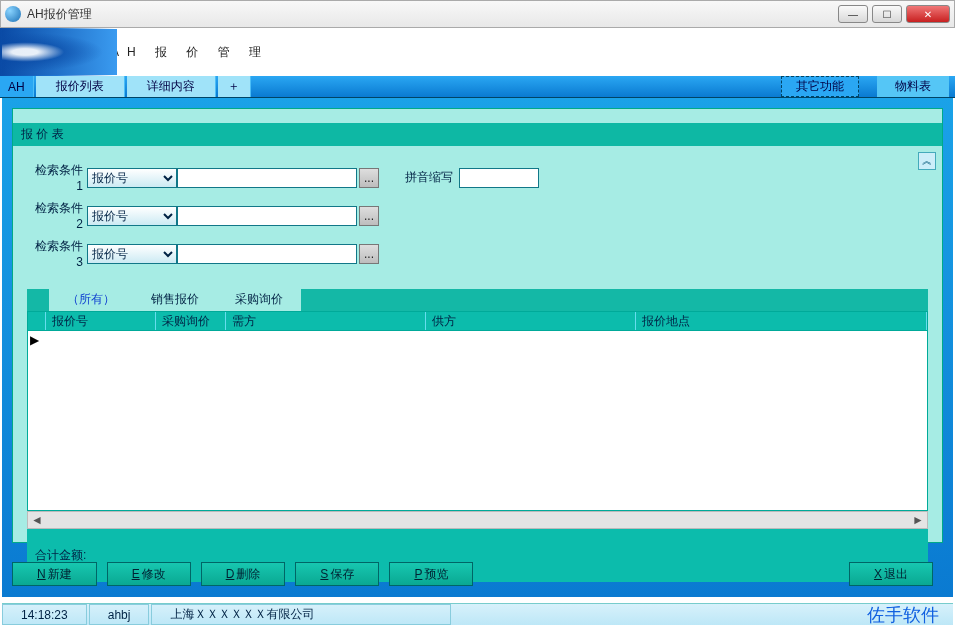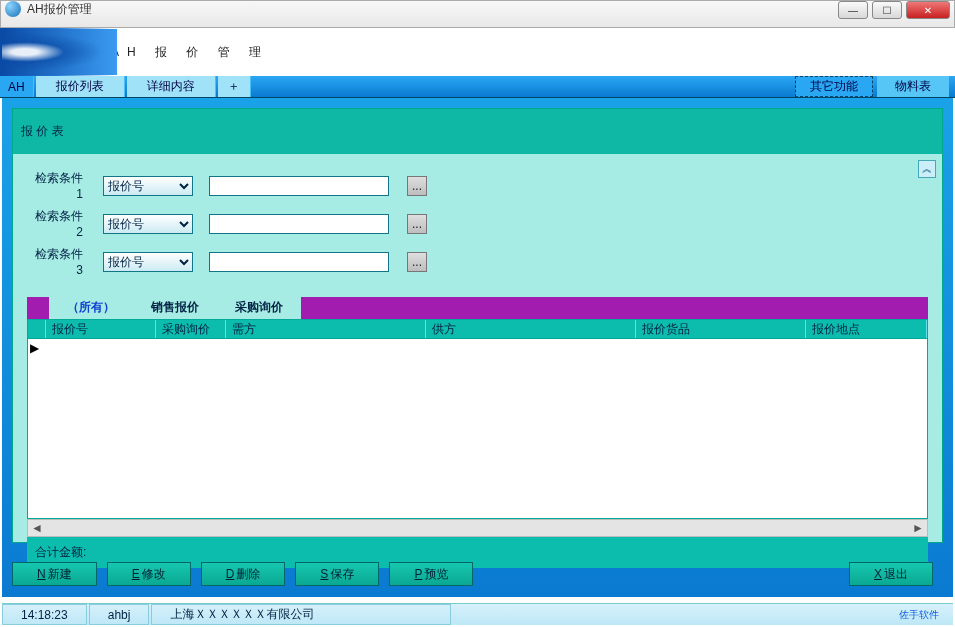--- a/index.html
+++ b/index.html
@@ -1,81 +1,81 @@
 <!DOCTYPE html>
 <html><head>
 <meta charset="utf-8">
 <style>
 * { box-sizing: border-box; margin: 0; padding: 0; font-family: "SimSun", "宋体", Arial, sans-serif; font-size: 12px; }
 body { background: #fff; width: 955px; height: 627px; overflow: hidden; }
 
 
-.titlebar { height: 28px; background: linear-gradient(to bottom, #f8f8f8, #e8e8e8); border: 1px solid #aaa; display: flex; align-items: flex-start; padding: 0 4px; }
+.titlebar { height: 28px; background: linear-gradient(to bottom, #f8f8f8, #e8e8e8); border: 1px solid #aaa; display: flex; align-items: center; padding: 0 4px; }
 .titlebar .icon { width: 16px; height: 16px; border-radius: 50%; background: radial-gradient(circle at 30% 30%, #8ad4ff, #1a6fb5); margin-right: 6px; }
 .titlebar .title { flex: 1; color: #333; }
 .winbtns { display: flex; gap: 4px; }
 .winbtn { width: 30px; height: 18px; border: 1px solid #888; border-radius: 3px; background: linear-gradient(#fafafa,#d8d8d8); display:flex; align-items:center; justify-content:center; color:#333; font-size:10px; cursor:pointer;}
 .winbtn.close { background: linear-gradient(#f07777,#c82020); color:#fff; width:44px; }
 
 
 .banner { height: 48px; background: linear-gradient(to right, #0a4aa5 0%, #1f79d7 6%, #ffffff 12%, #ffffff 100%); display:flex; align-items:center; padding-left: 111px; font-family: "SimSun", serif; font-size: 26px; letter-spacing: 8px; color:#222;}
 
 .banner-swirl{position:absolute; left:2px; top:29px; width:115px; height:46px; background: radial-gradient(ellipse at 20% 50%, rgba(255,255,255,0.9) 10%, rgba(10,74,165,0.6) 30%, transparent 60%), linear-gradient(to right,#0a4aa5,#3a9bf0);}
 
 
 .tabsrow { height: 22px; background: linear-gradient(#2aa7f3,#0a7ad1); display:flex; align-items:stretch; border-bottom:1px solid #046; }
 .tab { padding: 0 20px; display:flex; align-items:center; color:#004; border-right:1px solid #4cbef7; background:#a0e3f9; margin-right:2px; cursor:pointer;}
 .tab.small{padding:0 8px; background:#2aa7f3; color:#004;}
 .tab.plus{padding:0 10px;}
 .tabsrow .spacer{flex:1;}
-.tabbtn{padding:0 14px; display:flex; align-items:center; background:#2aa7f3; color:#004; border:1px dashed #046; margin-right:4px; cursor:pointer;}
+.tabbtn{padding:0 14px; display:flex; align-items:center; background:#2aa7f3; color:#004; border:1px dashed #046; margin-right:18px; cursor:pointer;}
 .tabbtn2{padding:0 18px; display:flex; align-items:center; background:#55c6f6; color:#004; margin-right:6px; cursor:pointer;}
 
 
 .stage { position:absolute; left:2px; top:98px; right:2px; bottom:30px; background: linear-gradient(#1aa2e8,#0a7ad1); padding:10px 10px 6px 10px;}
 .panel { width:100%; height: calc(100% - 48px); background:#a6ece4; border:1px solid #0a8; padding:0;}
-.panel-title{ background:#0eb8a4; color:#024; padding:14px 8px; font-weight:normal;}
+.panel-title{ background:#0eb8a4; color:#024; padding:3px 8px; font-weight:normal;margin-top:14px;}
 .panel-body{ padding:14px 14px 8px 14px; position:relative;}
 
-.search-row{ display:flex; align-items:center; margin-bottom:3px; gap:16px;}
+.search-row{ display:flex; align-items:center; margin-bottom:3px; gap:0;}
 .search-row label{ width:60px; text-align:right; color:#024; background:transparent; padding:2px 4px;}
 .combo{ display:flex; align-items:stretch;}
 .combo select{ width:90px; height:20px; background: linear-gradient(#fff,#cceaf3); border:1px solid #178; font-size:12px; color:#024;}
 .txt{ width:180px; height:20px; border:1px solid #178; background:#fff; padding:0 4px;}
 .dots{ width:20px; height:20px; background:#b9e; background:linear-gradient(#dedede,#bdbdbd); border:1px solid #777; margin-left:2px; display:flex;align-items:center;justify-content:center; cursor:pointer; color:#222;}
 .pinyin{ margin-left:26px; display:flex; align-items:center; gap:6px; color:#024;}
 .pinyin input{ width:80px; height:20px; border:1px solid #178;}
 
 .collapse-btn{ position:absolute; right:6px; top:6px; width:18px; height:18px; background:#cceef9; border:1px solid #4ab; display:flex;align-items:center;justify-content:center; color:#057; cursor:pointer; font-size:10px;}
 
-.subtabs{ margin-top:18px; height:22px; background:#a21caf; display:flex;font-weight:bold;}
+.subtabs{ margin-top:18px; height:22px; background:#14b8a6; display:flex;}
 .subtabs .pad{width:22px;}
 .subtab{ padding:2px 18px; background:#a6ece4; color:#024; cursor:pointer;}
 .subtab.active{ color:#1040d0;}
 .gridhead{ display:flex; background:#0cbcac; color:#fff; height:20px; align-items:stretch; border:1px solid #0a9;}
 .gridhead .rowhandle{width:18px; background:#0cbcac; border-right:1px solid #6de;}
 .gh{ padding:2px 6px; border-right:1px solid #6de; color:#024; display:flex; align-items:center;}
 .gridbody{ height:180px; background:#ffffff; border:1px solid #0a9; border-top:none; position:relative; overflow:hidden;}
 .rowmarker{ position:absolute; left:2px; top:2px; width:10px; height:12px; color:#000;}
 .hscroll{ height:18px; background:#e4e4e4; border:1px solid #bbb; display:flex; align-items:center;}
 .hscroll .lt, .hscroll .rt{ width:18px; text-align:center; color:#555; cursor:pointer;}
 .hscroll .track{ flex:1;}
 
-.total{ background:#0cbcac; color:#024; padding:7px 8px; margin-top:0;}
+.total{ background:#0cbcac; color:#024; padding:18px 8px; margin-top:0;}
 
 
 .actions{ position:absolute; left:10px; right:10px; bottom:6px; height:34px; display:flex; align-items:center;}
 .actbtn{ height:24px; padding:0 24px; margin-right:10px; background: linear-gradient(#17c7b0,#0aa892); border:1px solid #066; color:#023; cursor:pointer; display:flex; align-items:center;}
 .actbtn u{text-decoration:underline; margin-right:2px;}
 .actions .spacer{flex:1;}
 
 
 .status{ position:absolute; left:2px; right:2px; bottom:2px; height:22px; background:linear-gradient(#d7f1fb,#bde7f7); border-top:1px solid #7cc; display:flex; align-items:stretch;}
 .status .cell{ border:1px solid #8cd; padding:2px 18px; display:flex; align-items:center; color:#024; margin-right:2px;}
-.status .brand{ margin-left:auto; padding:2px 14px; color:#1060e0; display:flex; align-items:center; font-size:10px;font-family:Liberation Mono, monospace;}
+.status .brand{ margin-left:auto; padding:2px 14px; color:#1060e0; display:flex; align-items:center; font-size:18px;font-family:Liberation Mono, monospace;}
 </style>
 </head>
 <body>
 
 <div class="titlebar">
   <div class="icon"></div>
   <div class="title">AH报价管理</div>
   <div class="winbtns">
     <div class="winbtn">—</div>
     <div class="winbtn">☐</div>
@@ -105,20 +105,24 @@
 
       <div class="collapse-btn">︽</div>
 
       <div class="search-row">
         <label>检索条件1</label>
         <div class="combo">
           <select><option>报价号</option></select>
         </div>
         <input class="txt" style="">
         <div class="dots">...</div>
+        <div class="pinyin">
+          <span>拼音缩写</span>
+          <input style="">
+        </div>
       </div>
       <div class="search-row">
         <label>检索条件2</label>
         <div class="combo">
           <select><option>报价号</option></select>
         </div>
         <input class="txt" style="">
         <div class="dots">...</div>
       </div>
       <div class="search-row">
@@ -136,21 +140,20 @@
         <div class="subtab">销售报价</div>
         <div class="subtab">采购询价</div>
       </div>
 
       <div class="gridhead">
         <div class="rowhandle"></div>
         <div class="gh" style="width:110px">报价号</div>
         <div class="gh" style="width:70px">采购询价</div>
         <div class="gh" style="width:200px">需方</div>
         <div class="gh" style="width:210px">供方</div>
-        <div class="gh" style="width:170px">报价货品</div>
         <div class="gh" style="flex:1">报价地点</div>
       </div>
       <div class="gridbody">
         <div class="rowmarker">▶</div>
       </div>
       <div class="hscroll">
         <div class="lt">◄</div>
         <div class="track"></div>
         <div class="rt">►</div>
       </div>

